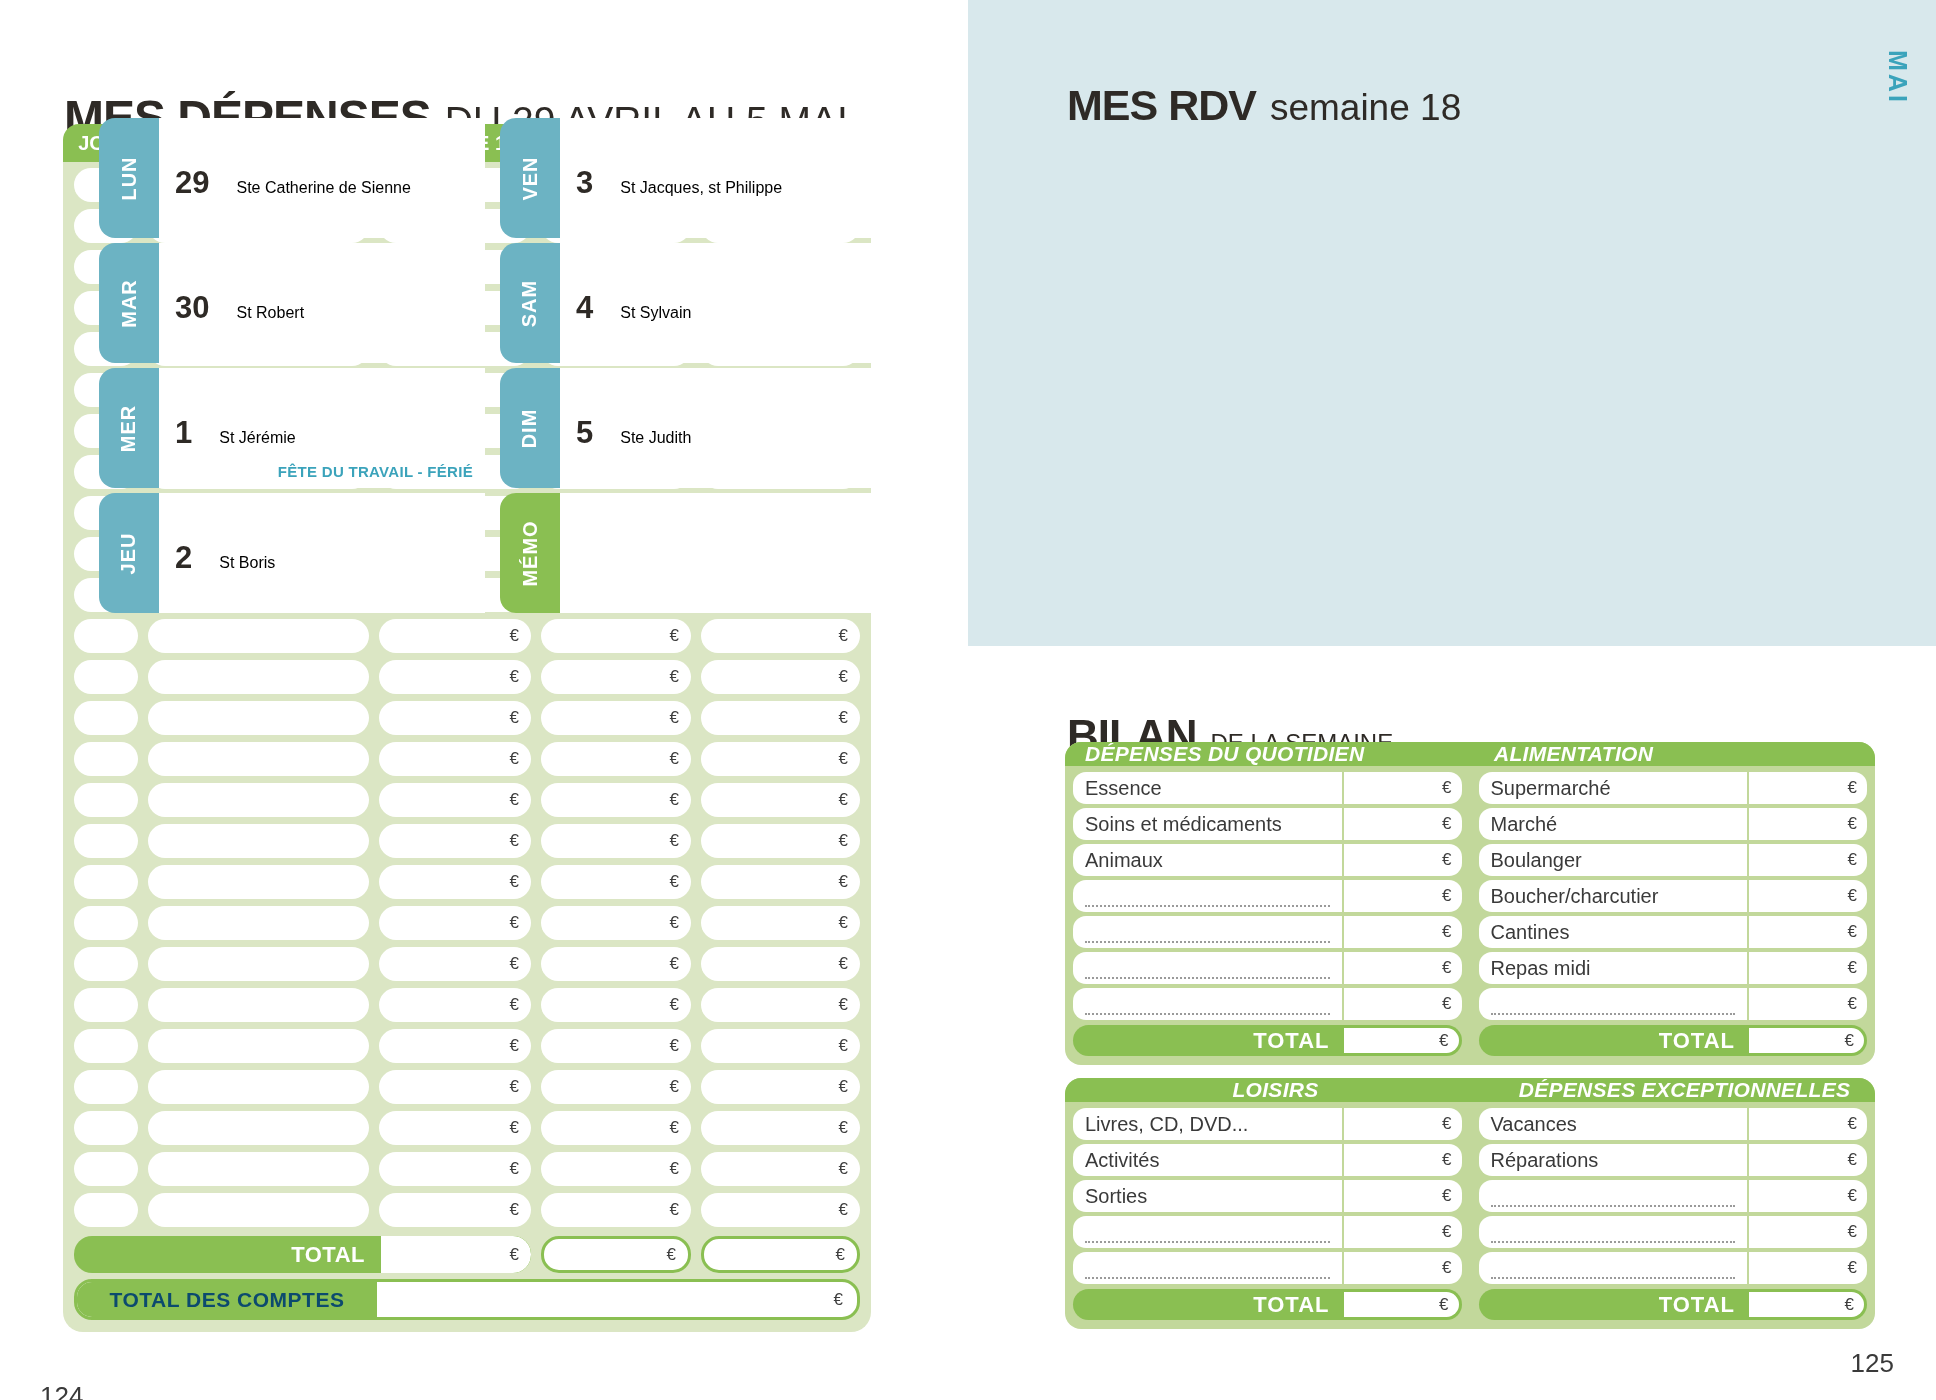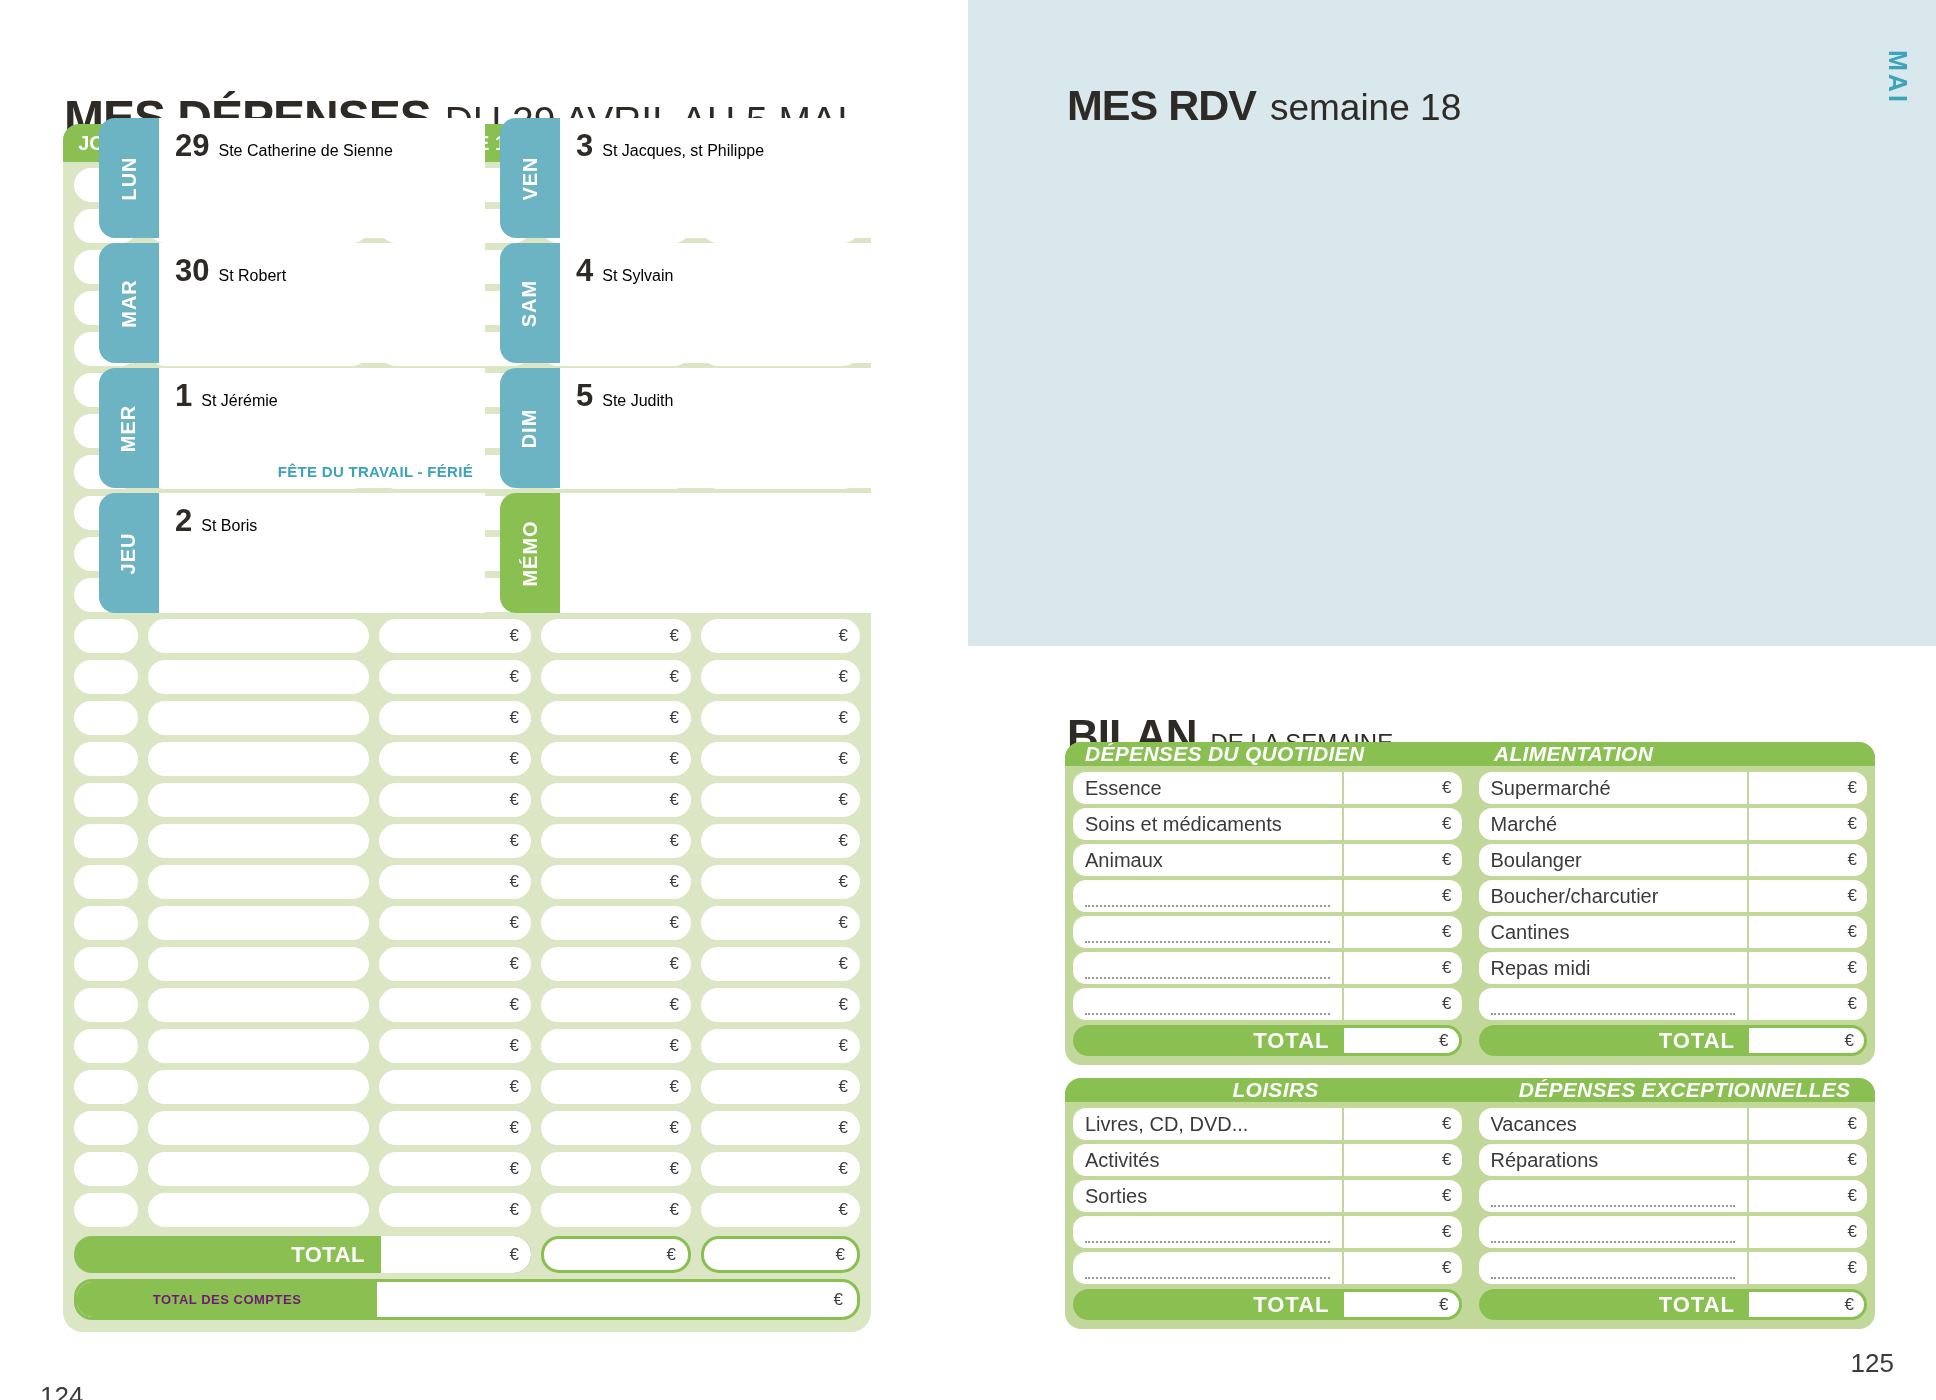--- a/index.html
+++ b/index.html
@@ -35,42 +35,42 @@
   .euro{font-size:17px;color:var(--euro);}
   .et-total-row{display:grid;grid-template-columns:457px 150px 1fr;gap:10px;padding:2px 11px 0 11px;}
   .et-total-left{height:37px;background:var(--green);border-radius:18px;display:flex;align-items:center;overflow:hidden;}
   .et-total-left .lbl{flex:1;text-align:right;color:#fff;font-weight:700;font-size:22px;padding-right:16px;letter-spacing:.5px;}
   .et-total-left .amt{width:150px;height:37px;background:#fff;border-radius:0 18px 18px 0;
     display:flex;align-items:center;justify-content:flex-end;padding-right:12px;box-sizing:border-box;}
   .et-total-pill{height:37px;background:#fff;border:3px solid var(--green);border-radius:18px;
     display:flex;align-items:center;justify-content:flex-end;padding-right:12px;box-sizing:border-box;}
   .et-accounts{margin:6px 11px 0 11px;height:35px;border:3px solid var(--green);border-radius:18px;
     overflow:hidden;display:flex;background:#fff;}
-  .et-accounts .lbl{width:300px;background:var(--green);color:#701a75;font-weight:700;font-size:13px;
+  .et-accounts .lbl{width:300px;background:var(--green);color:#0c4a6e;font-weight:700;font-size:21px;
     display:flex;align-items:center;justify-content:center;letter-spacing:.5px;}
   .et-accounts .amt{flex:1;display:flex;align-items:center;justify-content:flex-end;padding-right:14px;}
 
   .pagenum{position:absolute;font-size:26px;color:#3a3a3a;}
   #pagenum-left{left:40px;top:1348px;margin-top:33px;}
   #pagenum-right{right:42px;top:1348px;text-align:right;}
 
   
   .blue-block{position:absolute;left:968px;top:0;width:968px;height:646px;background:var(--blue-bg);}
   .mai-tab{position:absolute;right:24px;top:50px;writing-mode:vertical-rl;color:var(--teal-text);
     font-weight:700;font-size:25px;letter-spacing:3px;}
   .cal{position:absolute;left:99px;top:118px;width:803px;display:grid;
     grid-template-columns:386px 1fr;column-gap:15px;row-gap:5px;grid-auto-flow:column;
     grid-template-rows:repeat(4,120px);}
   .day-cell{display:flex;}
   .day-tab{width:60px;border-radius:16px 0 0 16px;background:var(--teal);display:flex;
     align-items:center;justify-content:center;}
   .day-tab span{transform:rotate(-90deg);color:#fff;font-weight:700;font-size:20px;letter-spacing:1px;white-space:nowrap;}
   .day-cell.green .day-tab{background:var(--green);}
   .day-content{flex:1;background:#fff;position:relative;padding:10px 16px;box-sizing:border-box;}
-  .day-head{display:flex;align-items:baseline;gap:9px;}
+  .day-head{display:flex;align-items:baseline;gap:27px;margin-top:37px;}
   .day-num{font-size:31px;font-weight:700;}
   .day-saint{font-size:16px;color:#000000;}
   .day-note{position:absolute;right:12px;bottom:8px;color:var(--teal-text);font-weight:700;font-size:15px;letter-spacing:.3px;}
 
   
   .bilan-block{position:absolute;left:1065px;width:810px;background:var(--bilan-bg);
     border-radius:16px;padding-bottom:9px;box-sizing:border-box;}
   #bilan-block-0{top:742px;}
   #bilan-block-1{top:1078px;text-align:center;}
   .b-header{display:grid;grid-template-columns:1fr 1fr;gap:8px;background:var(--green);

